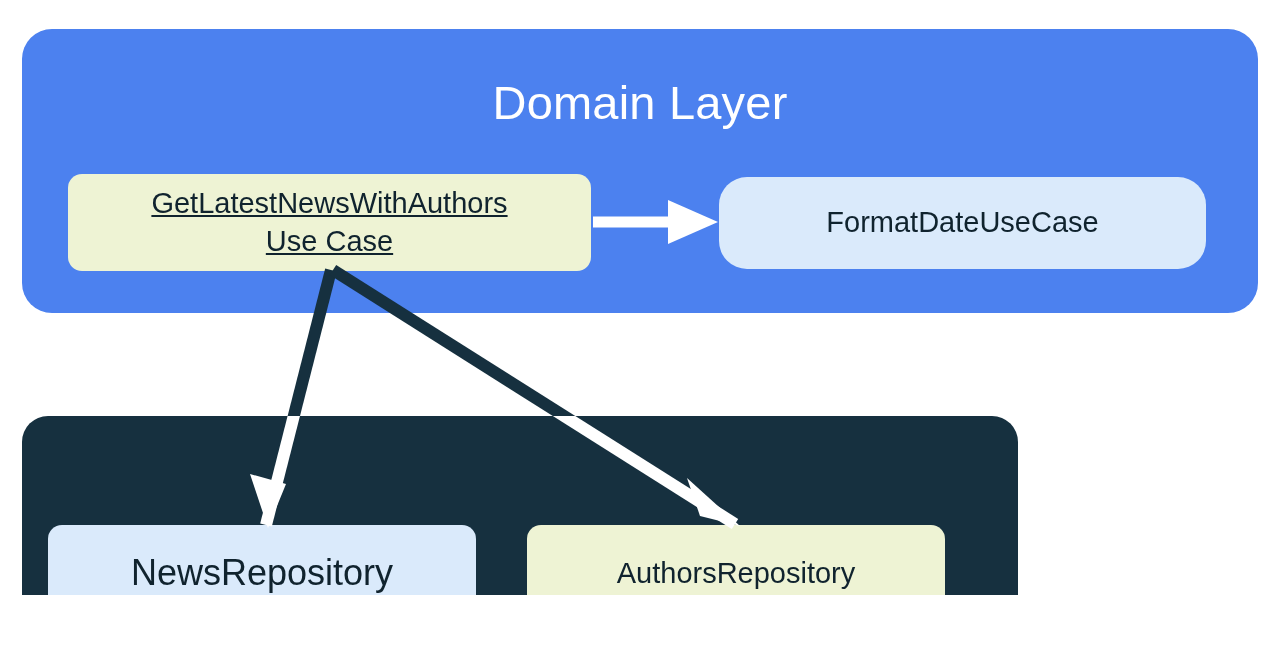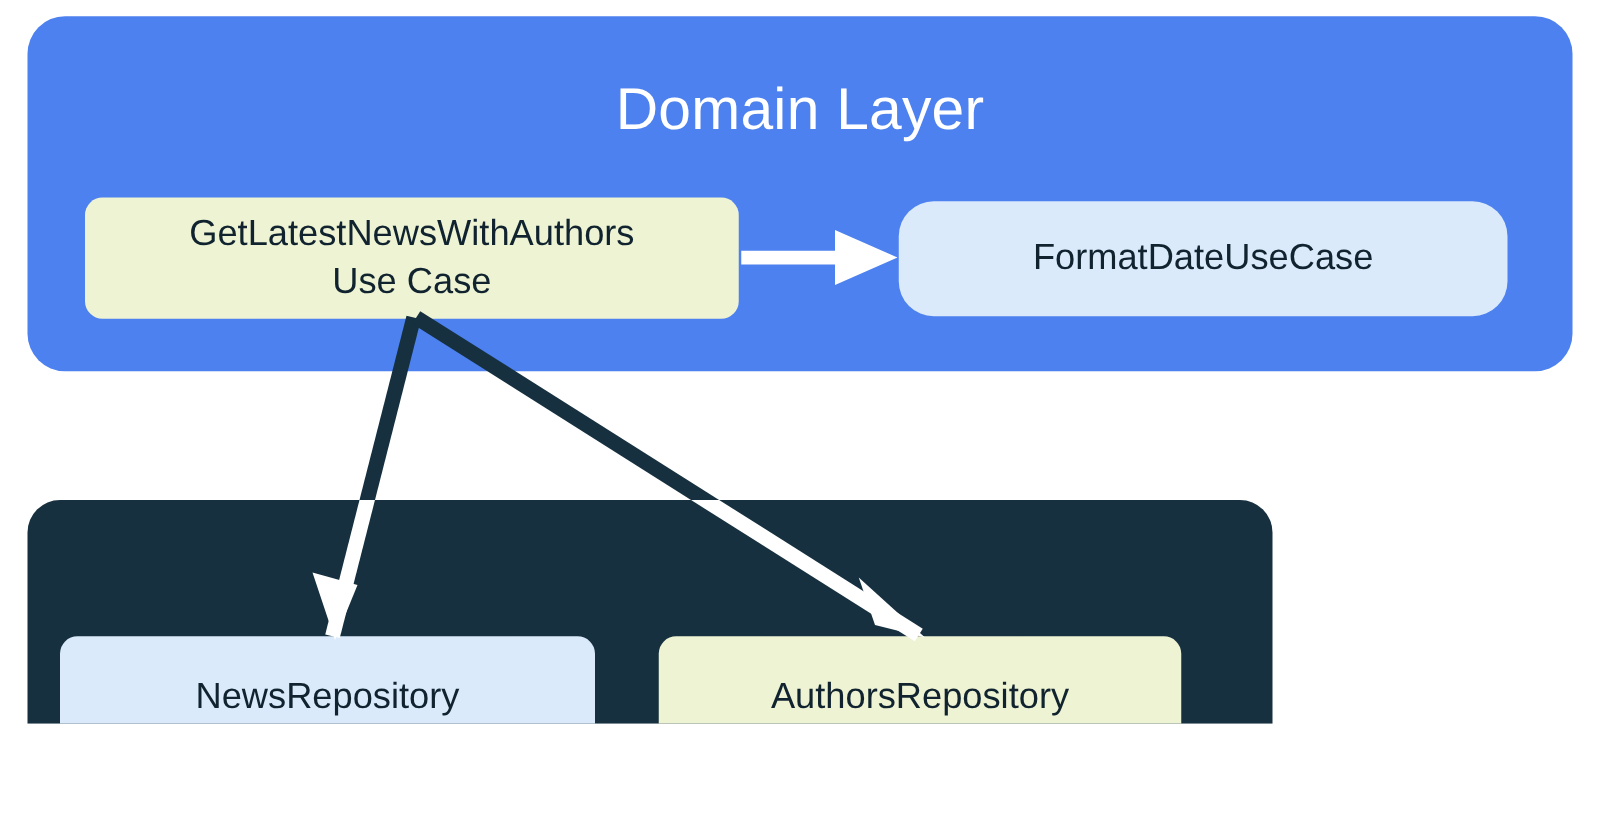--- a/index.html
+++ b/index.html
@@ -11,20 +11,21 @@
   body {
     font-family: "Liberation Sans", "DejaVu Sans", sans-serif;
     -webkit-font-smoothing: antialiased;
   }
   #canvas {
     position: relative;
     width: 1280px;
     height: 579px;
     background: #ffffff;
     overflow: hidden;
+    margin-top: 16px;
   }
 
   
   .layer {
     position: absolute;
     box-sizing: border-box;
   }
   .layer-title {
     position: absolute;
     left: 0;
@@ -73,37 +74,38 @@
     white-space: pre-line;
   }
 
   #node-get-latest-news {
     left: 68px;
     top: 158px;
     width: 523px;
     height: 97px;
     background: #eef3d4;
     font-size: 29px;
+    text-decoration: underline;
   }
   #node-format-date {
     left: 719px;
     top: 161px;
     width: 487px;
     height: 92px;
     background: #daeafb;
     font-size: 29px;
     border-radius: 28px;
   }
   #node-news-repository {
     left: 48px;
     top: 509px;
     width: 428px;
     height: 97px;
     background: #daeafb;
-    font-size: 29px;
+    font-size: 36px;
   }
   #node-authors-repository {
     left: 527px;
     top: 509px;
     width: 418px;
     height: 97px;
     background: #eef3d4;
     font-size: 29px;
   }
 

